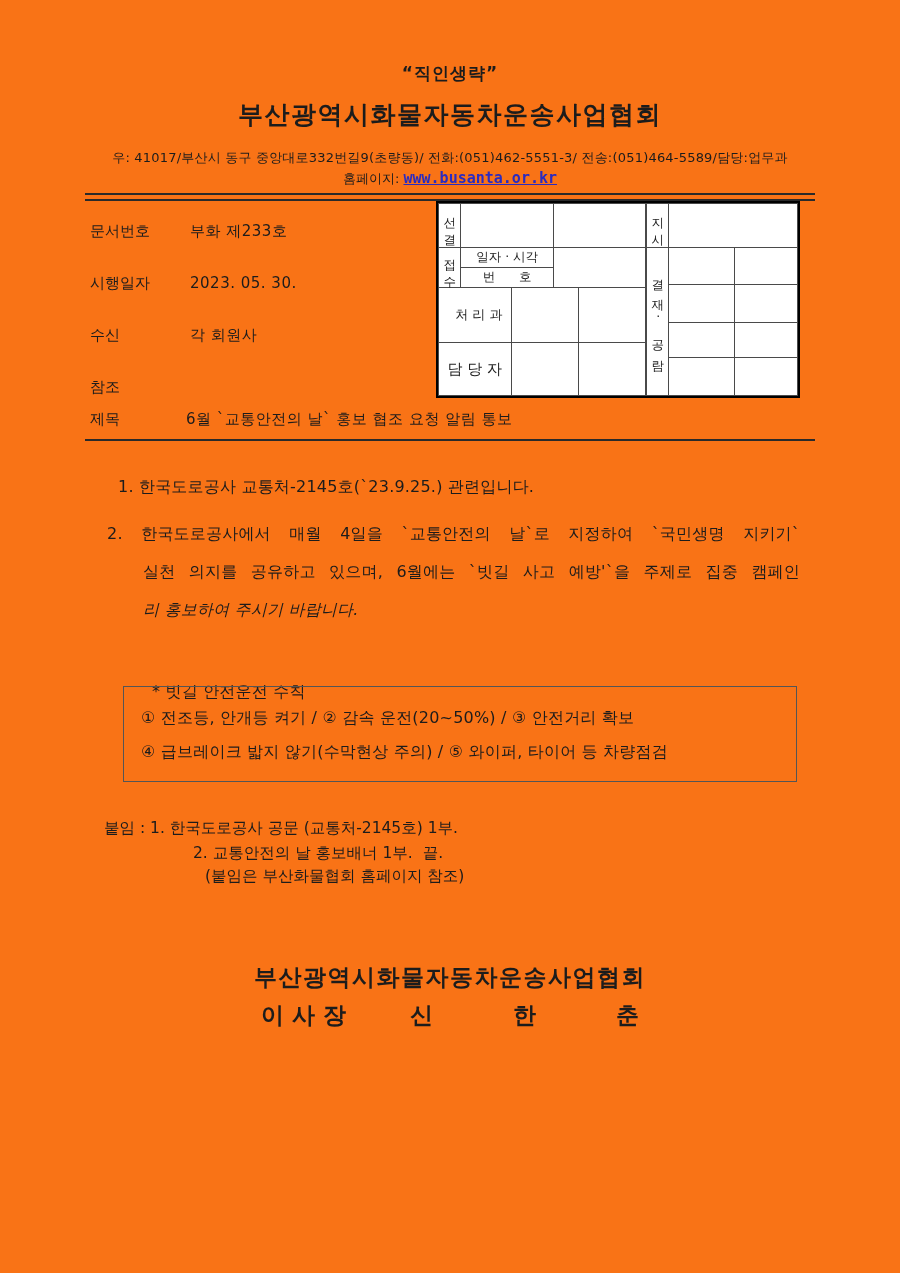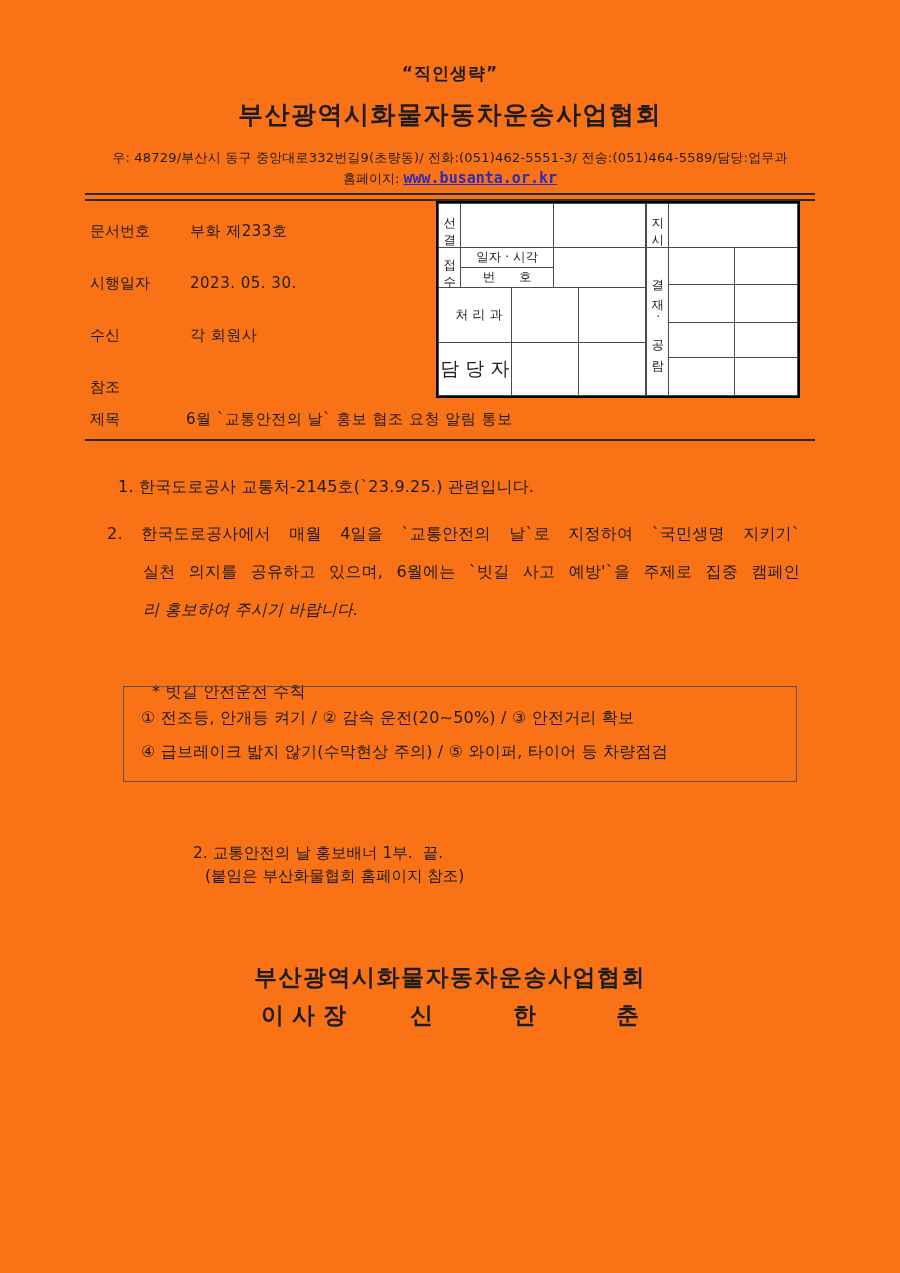--- a/index.html
+++ b/index.html
@@ -47,21 +47,21 @@
   .sig-org{top:962px;font-size:23px;font-weight:bold;letter-spacing:1.5px;}
   .sig-name{top:1000px;font-size:23px;font-weight:bold;white-space:pre;}
 </style>
 </head>
 <body>
 
 <div id="page">
 
   <div class="abs center stamp-note">“직인생략”</div>
   <div class="abs center org-title">부산광역시화물자동차운송사업협회</div>
-  <div class="abs center addr">우: 48729/부산시 동구 중앙대로332번길9(초량동)/ 전화:(051)462-5551-3/ 전송:(051)464-5589/담당:업무과</div>
+  <div class="abs center addr">우: 41017/부산시 동구 중앙대로332번길9(초량동)/ 전화:(051)462-5551-3/ 전송:(051)464-5589/담당:업무과</div>
   <div class="abs center homepage"><span>홈페이지: </span><a href="#">www.busanta.or.kr</a></div>
   <div class="abs dbl-rule"></div>
 
   <div class="abs stampbox">
     <table style="width:209px;">
       <colgroup>
           <col style="width:22px">
           <col style="width:50px">
           <col style="width:42px">
           <col style="width:25px">
@@ -80,21 +80,21 @@
       </tr>
       <tr style="height:20px;">
         <td colspan="2" class="pre">번      호</td>
       </tr>
       <tr style="height:55px;">
         <td colspan="2" style="font-size:13px;padding-left:8px;">처 리 과</td>
         <td colspan="2"></td>
         <td></td>
       </tr>
       <tr>
-        <td colspan="2" style="font-size:19px;">담 당 자</td>
+        <td colspan="2" style="font-size:15px;">담 당 자</td>
         <td colspan="2"></td>
         <td></td>
       </tr>
     </tbody>
       </table>
     <table style="width:151px;">
       <colgroup>
           <col style="width:22px">
           <col style="width:66px">
           <col style="width:63px">
@@ -140,19 +140,20 @@
     <div class="p2line p2last">리 홍보하여 주시기 바랍니다.</div>
   </div>
 
   <div class="abs body-text" style="top:682px;left:152px;">* 빗길 안전운전 수칙</div>
 
   <div class="abs rulebox">
     <div>① 전조등, 안개등 켜기 / ② 감속 운전(20~50%) / ③ 안전거리 확보</div>
     <div>④ 급브레이크 밟지 않기(수막현상 주의) / ⑤ 와이퍼, 타이어 등 차량점검</div>
   </div>
 
+  <div class="abs attach" style="top:818px;left:104px;">붙임 : 1. 한국도로공사 공문 (교통처-2145호) 1부.</div>
   <div class="abs attach" style="top:843px;left:193px;">2. 교통안전의 날 홍보배너 1부.  끝.</div>
   <div class="abs attach" style="top:866px;left:205px;">(붙임은 부산화물협회 홈페이지 참조)</div>
 
   <div class="abs center sig-org">부산광역시화물자동차운송사업협회</div>
   <div class="abs center sig-name">이 사 장        신          한          춘</div>
 
 </div>
 
 </body></html>

